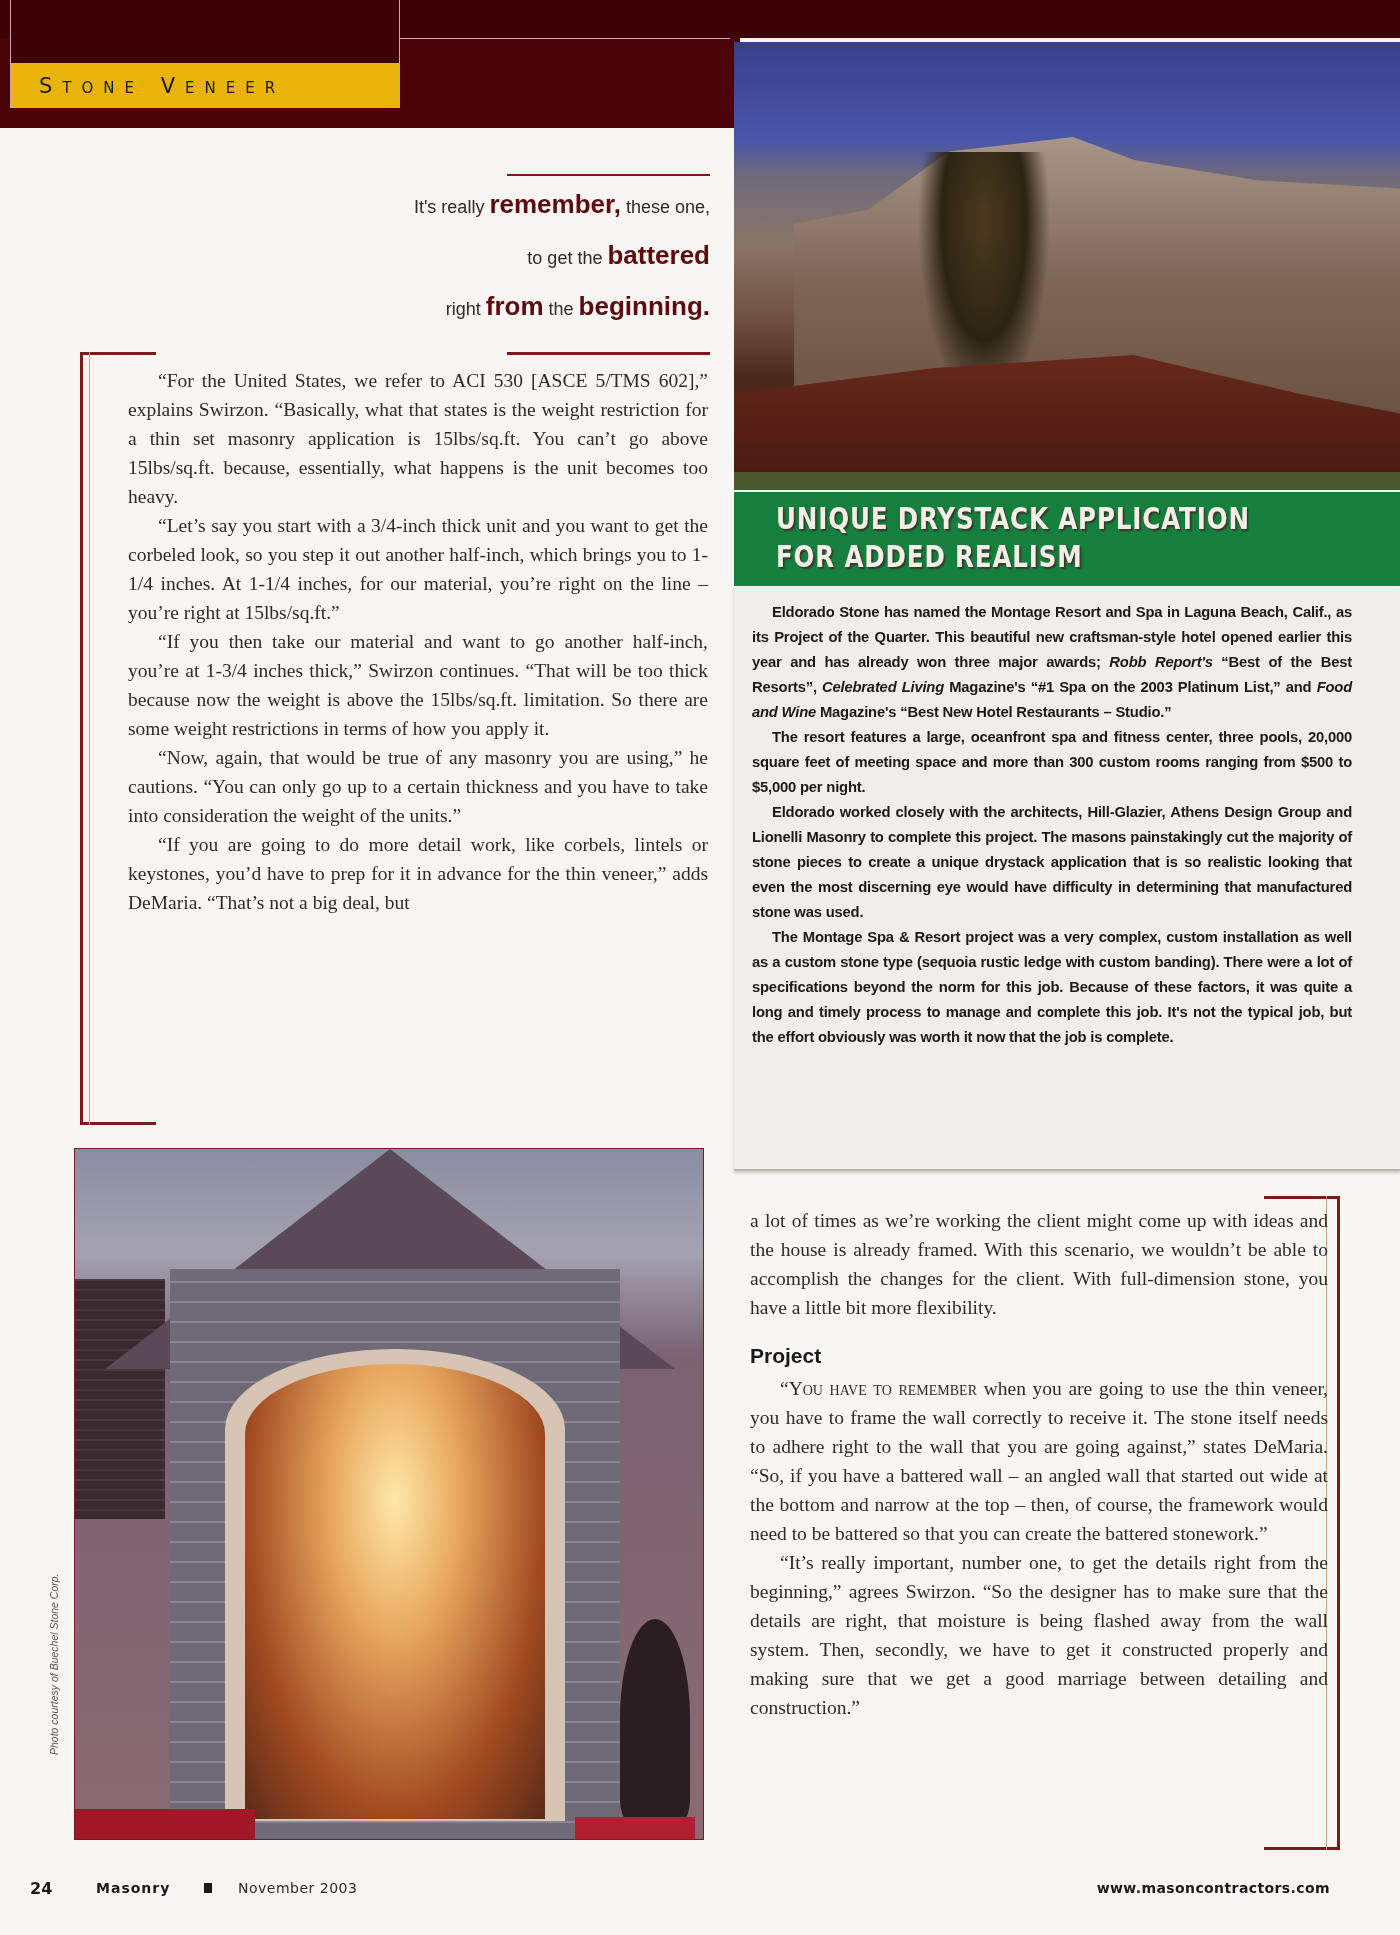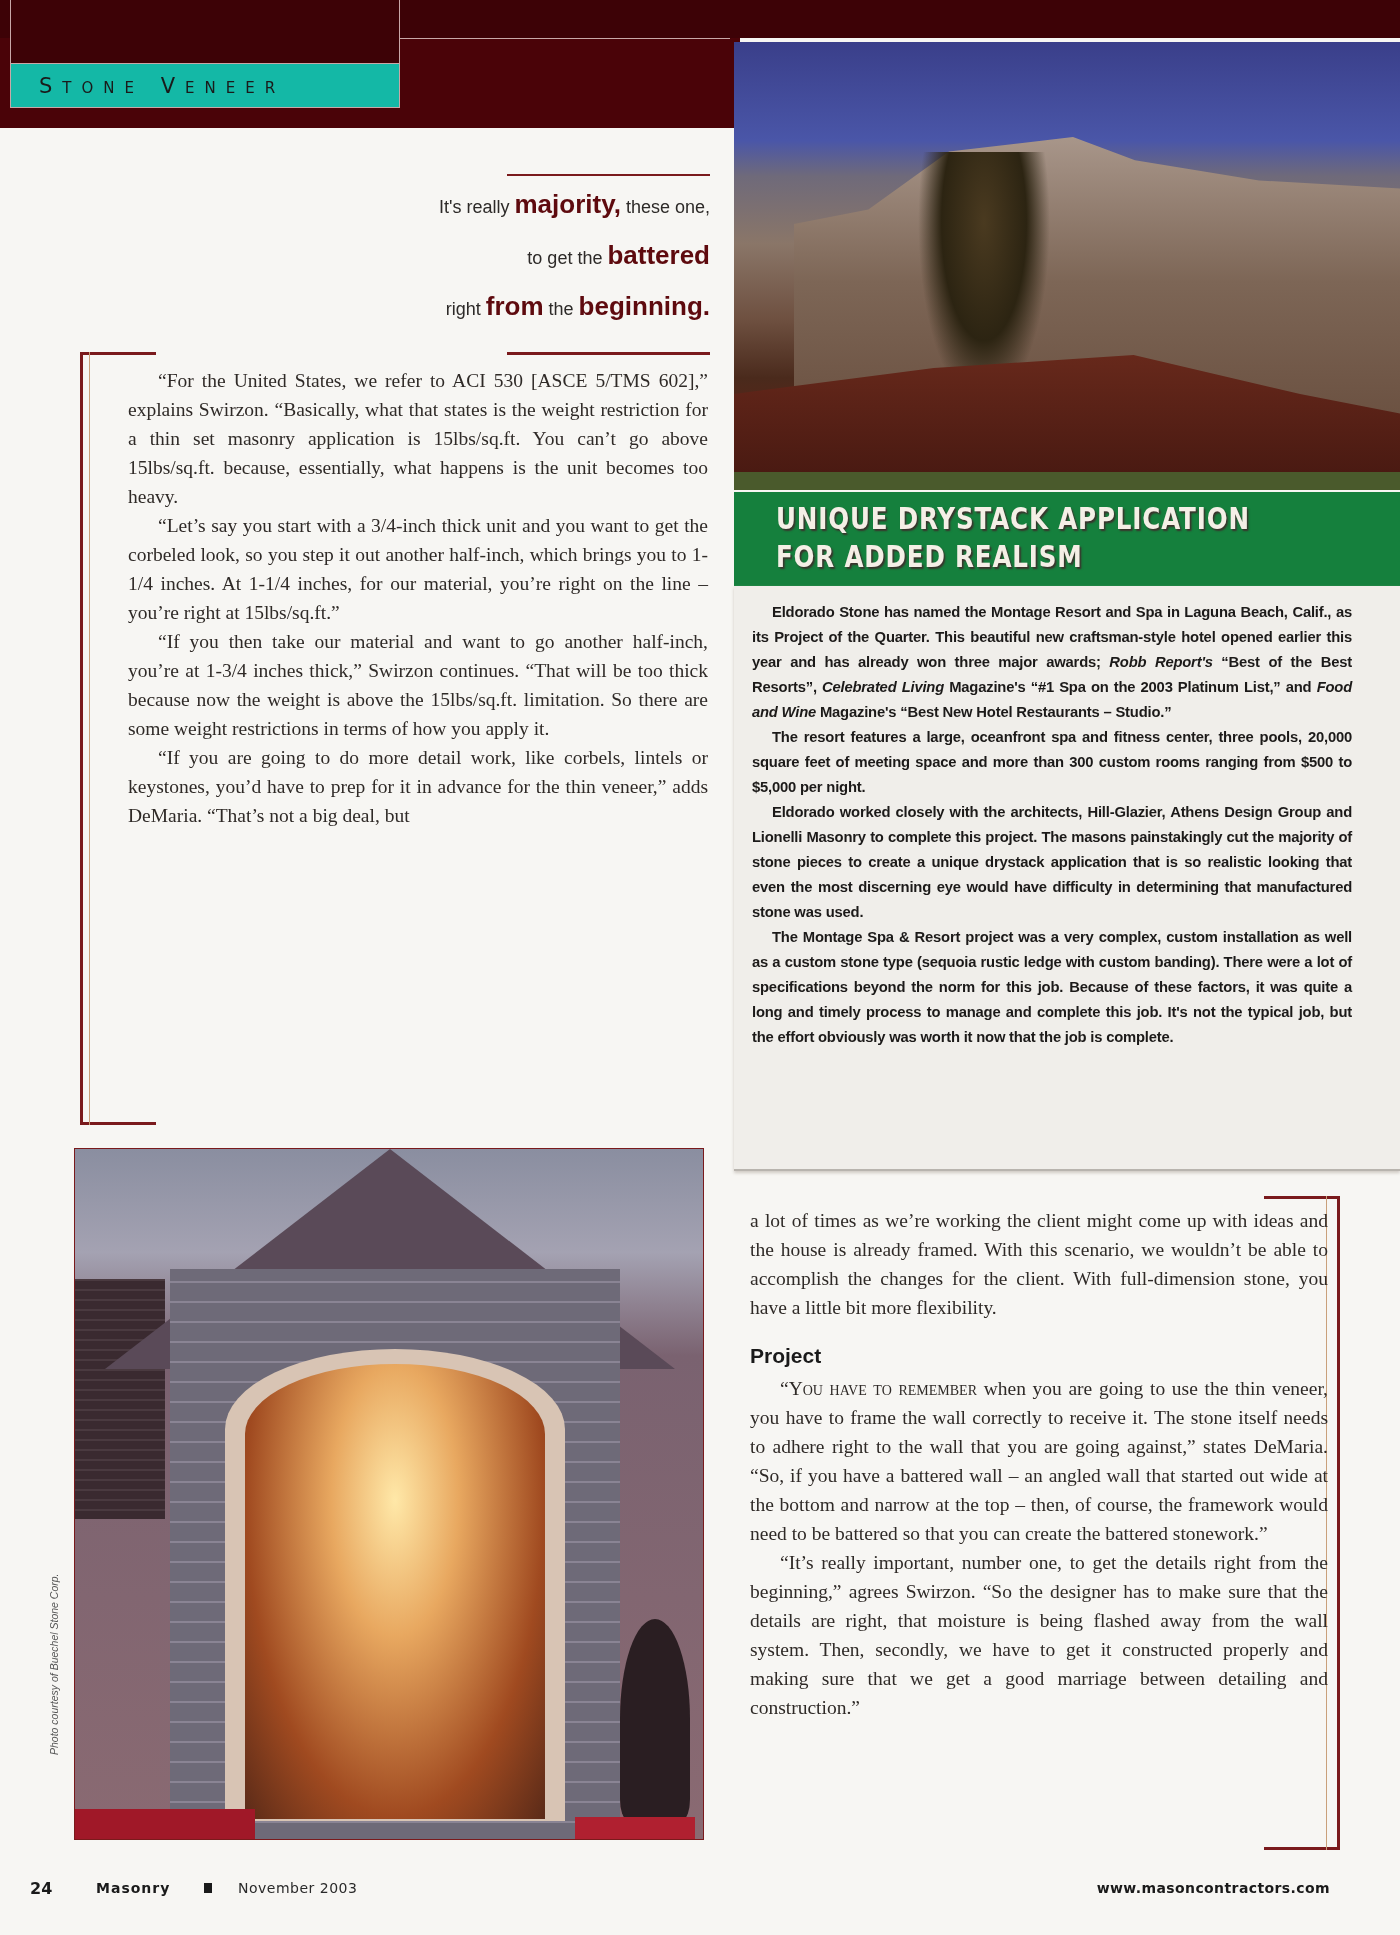--- a/index.html
+++ b/index.html
@@ -4,21 +4,21 @@
 <style>
   * { box-sizing: border-box; margin: 0; padding: 0; }
   html, body { width: 1400px; height: 1935px; background: #f7f6f3; overflow: hidden; }
   body { position: relative; font-family: "Liberation Serif", serif; color: #2a2624; }
 
   
   .hdr-top { position: absolute; left: 0; top: 0; width: 1400px; height: 38px; background: #3d0206; }
   .hdr-left { position: absolute; left: 0; top: 0; width: 740px; height: 128px; background: #4a0308; }
   .hdr-innerbox { position: absolute; left: 10px; top: 0; width: 390px; height: 64px; background: #3d0206; border-right: 1px solid #c8a8a8; border-left:1px solid #c8a8a8; border-bottom: 1px solid #c8a8a8;}
   .hdr-rule { position: absolute; left: 400px; top: 38px; width: 330px; height: 1px; background: #c8a8a8; }
-  .section-label { position: absolute; left: 10px; top: 64px; width: 390px; height: 44px; background: #14b8a6; border: 1px solid #c8a8a8; border-top: none;
+  .section-label { position: absolute; left: 10px; top: 64px; width: 390px; height: 44px; background: #eab308; border: 1px solid #c8a8a8; border-top: none;
     display: flex; align-items: center; padding-left: 28px; }
   .section-label span { font-family: "DejaVu Sans", sans-serif; font-size: 21px; letter-spacing: 10px; color: #1a1a1a; font-variant: small-caps; }
 
   
   .pq-rule { position: absolute; left: 507px; top: 174px; width: 203px; height: 2px; background: #7a1a1c; }
   .pullquote { position: absolute; right: 690px; top: 180px; text-align: right; font-family: "Liberation Sans", sans-serif; color: #2d2a28; font-size: 18px; line-height: 48px; }
   .pullquote b { color: #5e0a0e; font-size: 26px; font-weight: bold; }
 
   
   .bracket-left { position: absolute; left: 80px; top: 352px; width: 76px; height: 773px; border-left: 3px solid #7a1a1c; border-top: 3px solid #7a1a1c; border-bottom: 3px solid #7a1a1c; }
@@ -85,32 +85,33 @@
 <div class="hdr-left"></div>
 <div class="hdr-top"></div>
 <div class="hdr-innerbox"></div>
 <div class="hdr-rule"></div>
 <div class="section-label">
   <span>Stone Veneer</span>
 </div>
 
 <div class="pq-rule"></div>
 <div class="pullquote">
-  <div><span>It's really </span><b>majority,</b><span> these one,</span></div>
+  <div><span>It's really </span><b>remember,</b><span> these one,</span></div>
   <div><span>to get the </span><b>battered</b></div>
   <div><span>right </span><b>from</b><span> the </span><b>beginning.</b></div>
 </div>
 
 <div class="bracket-left"></div>
 <div class="bracket-left-inner"></div>
 <div class="bracket-top-right"></div>
 <div class="col-left">
   <p>“For the United States, we refer to ACI 530 [ASCE 5/TMS 602],” explains Swirzon. “Basically, what that states is the weight restriction for a thin set masonry application is 15lbs/sq.ft. You can’t go above 15lbs/sq.ft. because, essentially, what happens is the unit becomes too heavy.</p>
   <p>“Let’s say you start with a 3/4-inch thick unit and you want to get the corbeled look, so you step it out another half-inch, which brings you to 1-1/4 inches. At 1-1/4 inches, for our material, you’re right on the line – you’re right at 15lbs/sq.ft.”</p>
   <p>“If you then take our material and want to go another half-inch, you’re at 1-3/4 inches thick,” Swirzon continues. “That will be too thick because now the weight is above the 15lbs/sq.ft. limitation. So there are some weight restrictions in terms of how you apply it.</p>
+  <p>“Now, again, that would be true of any masonry you are using,” he cautions. “You can only go up to a certain thickness and you have to take into consideration the weight of the units.”</p>
   <p>“If you are going to do more detail work, like corbels, lintels or keystones, you’d have to prep for it in advance for the thin veneer,” adds DeMaria. “That’s not a big deal, but</p>
 </div>
 
 <div class="photo-top" role="img" aria-label="Montage Resort and Spa craftsman-style hotel with stone veneer and palm tree">
   <div class="bldg"></div>
   <div class="palm"></div>
   <div class="hill"></div>
   <div class="lawn"></div>
 </div>
 

